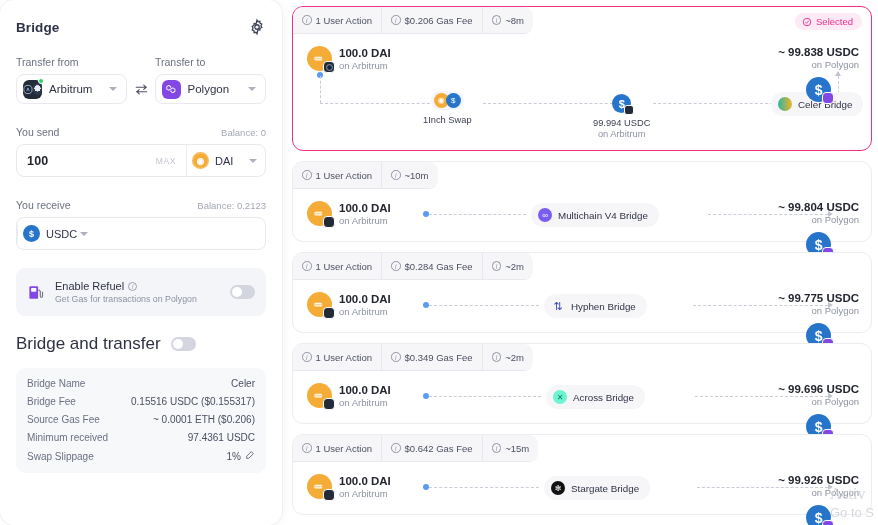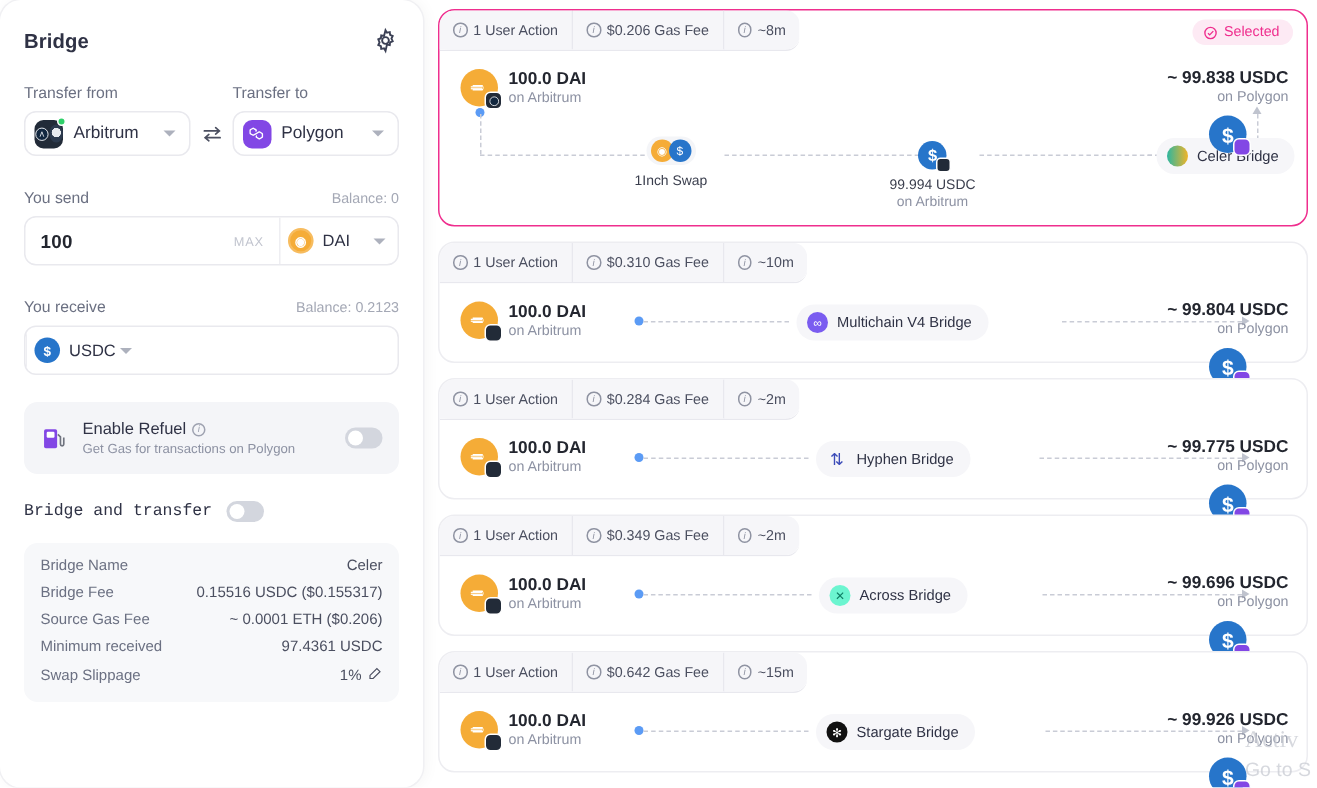--- a/index.html
+++ b/index.html
@@ -73,21 +73,21 @@
   .refuel-ico{ width:19px;height:19px;flex:0 0 19px;}
   .refuel-txt{ flex:1; margin-left:9px;}
   .refuel-t1{ font-size:11px; color:#2f3245; display:flex;align-items:center; gap:4px;}
   .refuel-t2{ font-size:8.8px; color:#8d92a3; margin-top:2px;}
   .info-i{ width:9px;height:9px;border-radius:50%;border:1px solid #9ea2b0; font-size:6.5px; color:#9ea2b0; display:inline-flex;align-items:center;justify-content:center; font-style:italic;}
 
   .toggle{ width:25px;height:14px;border-radius:8px;background:#d3d6de; position:relative; cursor:pointer; flex:0 0 25px;}
   .toggle:after{ content:''; position:absolute; left:2px; top:2px; width:10px;height:10px;border-radius:50%;background:#fff;}
 
   .bt-row{ display:flex; align-items:center; gap:10px; margin-top:18px;}
-  .bt-label{ font-size:11px; color:#2f3245;font-family:Liberation Mono, monospace;}
+  .bt-label{ font-size:17px; color:#2f3245;}
 
   .summary{
     margin-top:14px; background:#f7f8fa; border-radius:9px; padding:10px 11px 11px 11px;
   }
   .sum-row{ display:flex; justify-content:space-between; align-items:center; margin-bottom:7px;}
   .sum-row:last-child{ margin-bottom:0;}
   .sum-k{ font-size:10px; color:#6b7082;}
   .sum-v{ font-size:10px; color:#4b4f60; display:flex;align-items:center; gap:4px;}
 
   .cta{
@@ -400,24 +400,20 @@
     </div>
 
     <div class="route-card">
       <div class="chips-wrap">
         <div class="chip">
           <span class="ci">i</span>
           <span>1 User Action</span>
         </div>
         <div class="chip">
           <span class="ci">i</span>
-          <span>$0.310 Gas Fee</span>
-        </div>
-        <div class="chip">
-          <span class="ci">i</span>
           <span>~10m</span>
         </div>
       </div>
       <div class="route-body">
         <div class="token-end src">
           <div class="tk-ico dai">
             <svg width="15" height="15" viewBox="0 0 24 24" fill="#fff">
                 <path d="M5 9h10.5a5 5 0 0 1 0 6H5v-1.6h10.4a3 3 0 0 0 0-2.8H5z"></path>
                 <rect x="3" y="10.4" width="12" height="1.3"></rect>
                 <rect x="3" y="12.4" width="12" height="1.3"></rect>

